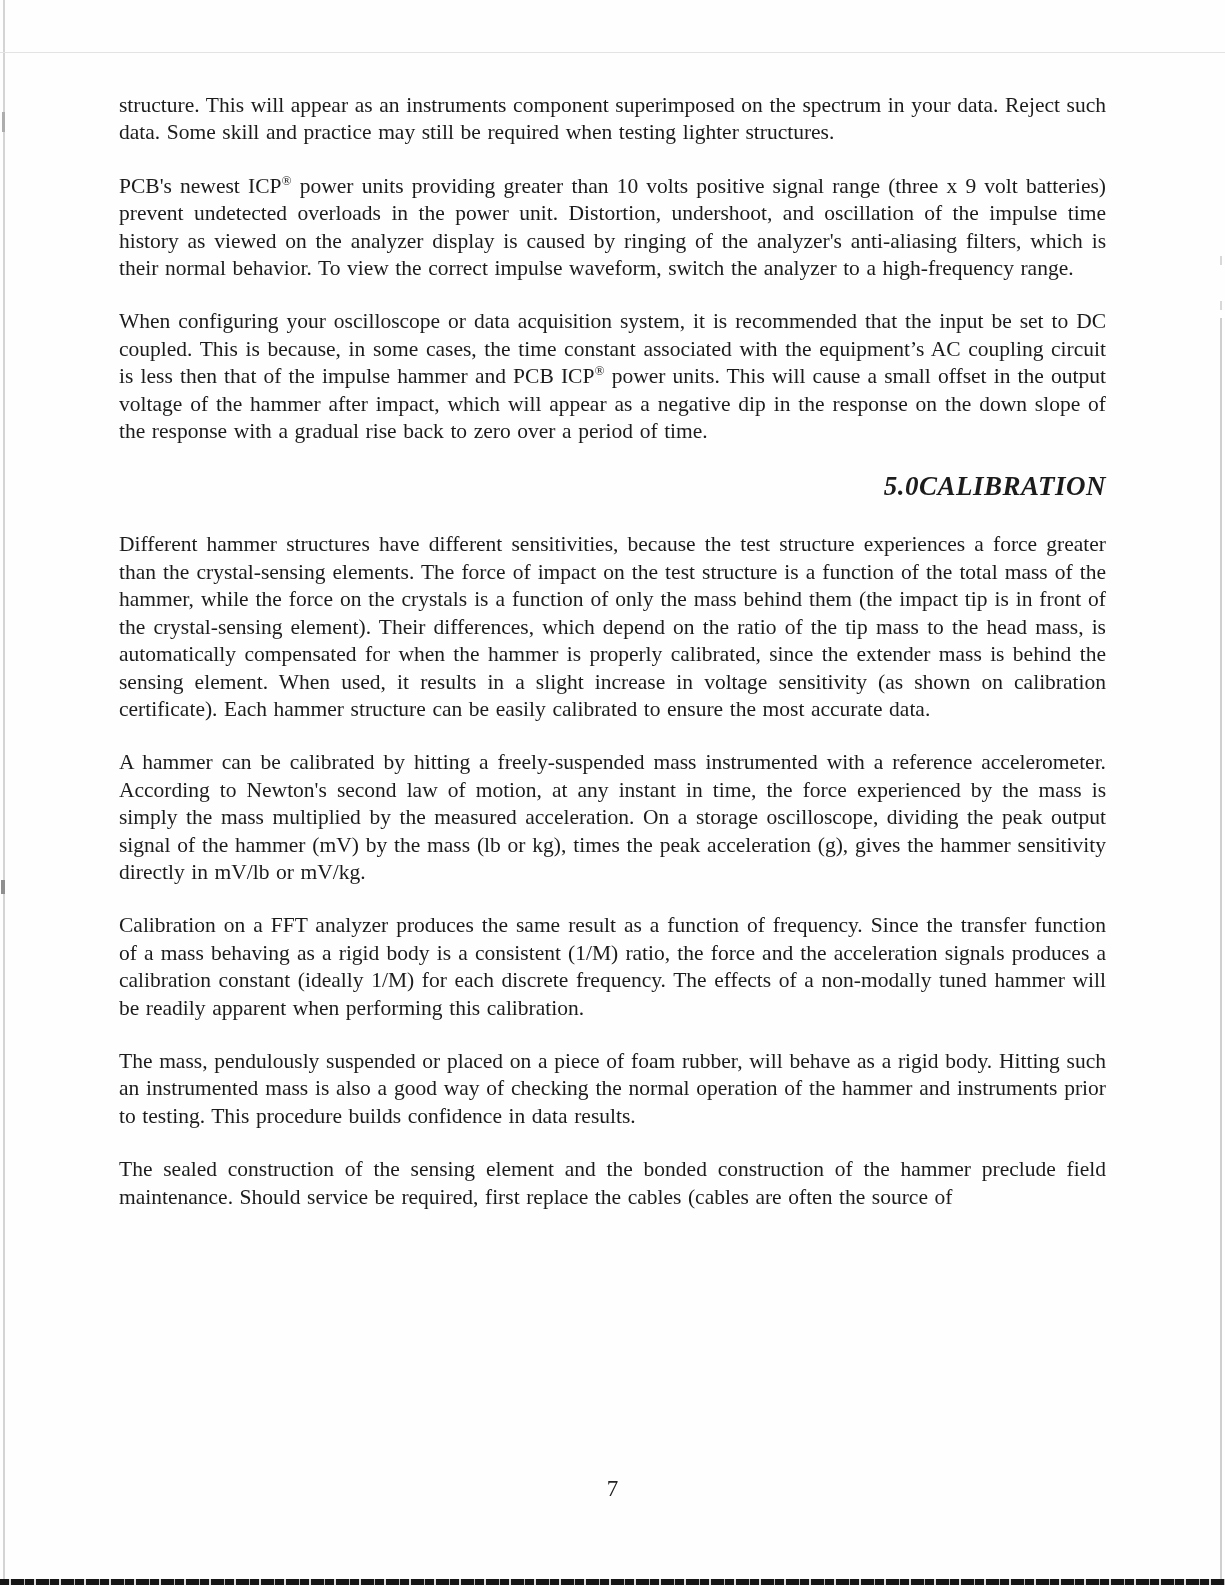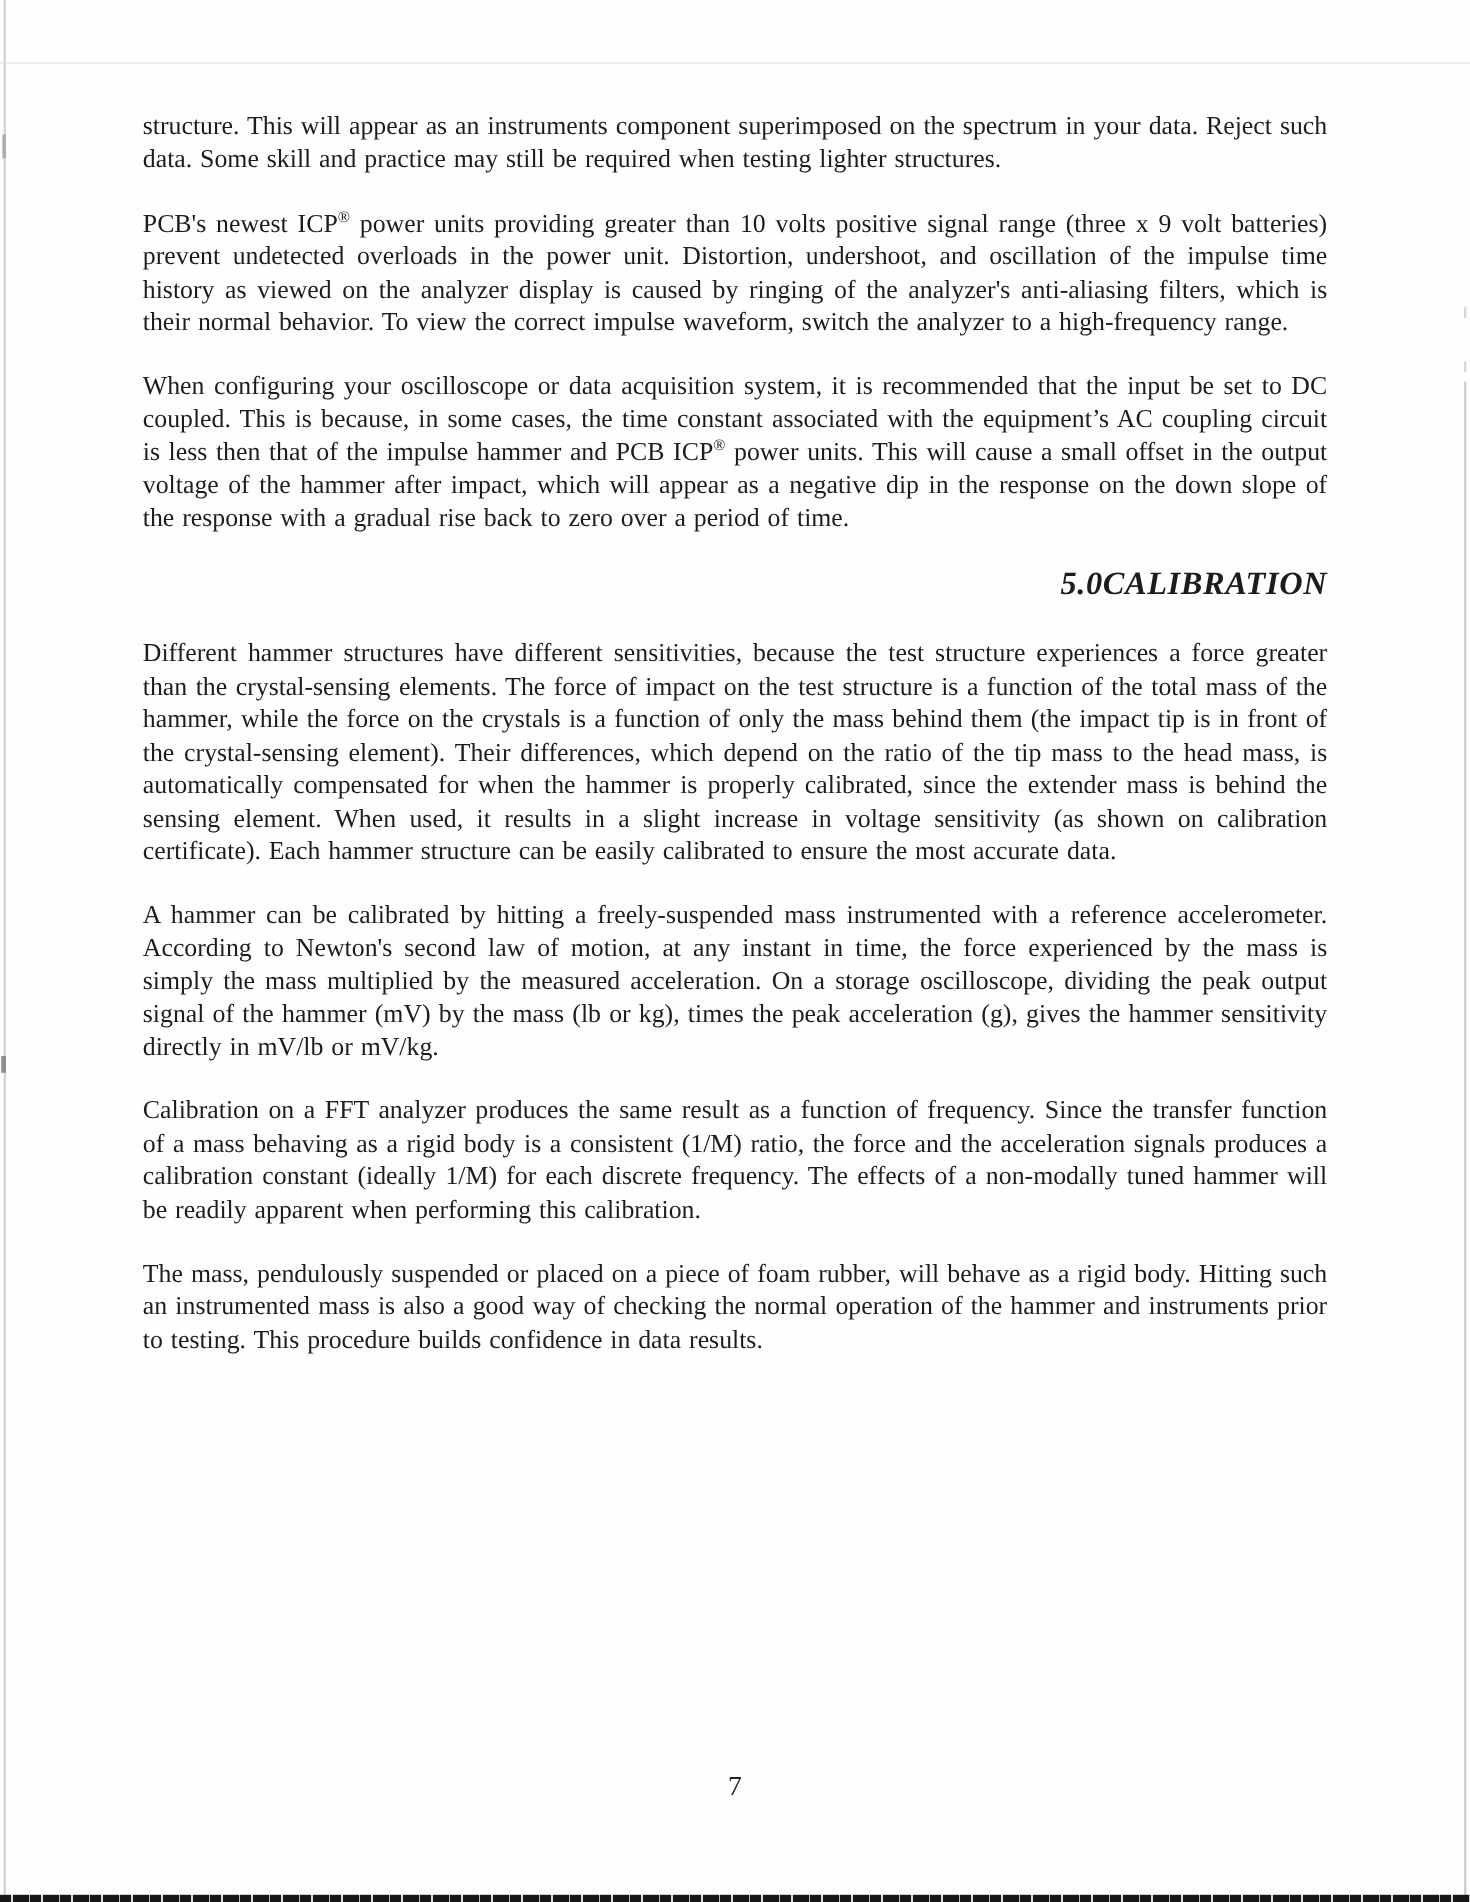--- a/index.html
+++ b/index.html
@@ -134,18 +134,19 @@
 
     <p>Different hammer structures have different sensitivities, because the test structure experiences a force greater than the crystal-sensing elements. The force of impact on the test structure is a function of the total mass of the hammer, while the force on the crystals is a function of only the mass behind them (the impact tip is in front of the crystal-sensing element). Their differences, which depend on the ratio of the tip mass to the head mass, is automatically compensated for when the hammer is properly calibrated, since the extender mass is behind the sensing element.  When used, it results in a slight increase in voltage sensitivity (as shown on calibration certificate).  Each hammer structure can be easily calibrated to ensure the most accurate data.</p>
 
     <p>A hammer can be calibrated by hitting a freely-suspended mass instrumented with a reference accelerometer. According to Newton's second law of motion, at any instant in time, the force experienced by the mass is simply the mass multiplied by the measured acceleration. On a storage oscilloscope, dividing the peak output signal of the hammer (mV) by the mass (lb or kg), times the peak acceleration (g), gives the hammer sensitivity directly in mV/lb or mV/kg.</p>
 
     <p>Calibration on a FFT analyzer produces the same result as a function of frequency.  Since the transfer function of a mass behaving as a rigid body is a consistent (1/M) ratio, the force and the acceleration signals produces a calibration constant (ideally 1/M) for each discrete frequency. The effects of a non-modally tuned hammer will be readily apparent when performing this calibration.</p>
 
     <p>The mass, pendulously suspended or placed on a piece of foam rubber, will behave as a rigid body. Hitting such an instrumented mass is also a good way of checking the normal operation of the hammer and instruments prior to testing.  This procedure builds confidence in data results.</p>
 
 
+    <p>The sealed construction of the sensing element and the bonded construction of the hammer preclude field maintenance.  Should service be required, first replace the cables (cables are often the source of</p>
 
   </main>
 
   <div class="page-number">7</div>
 
 </div>
 
 </body></html>

